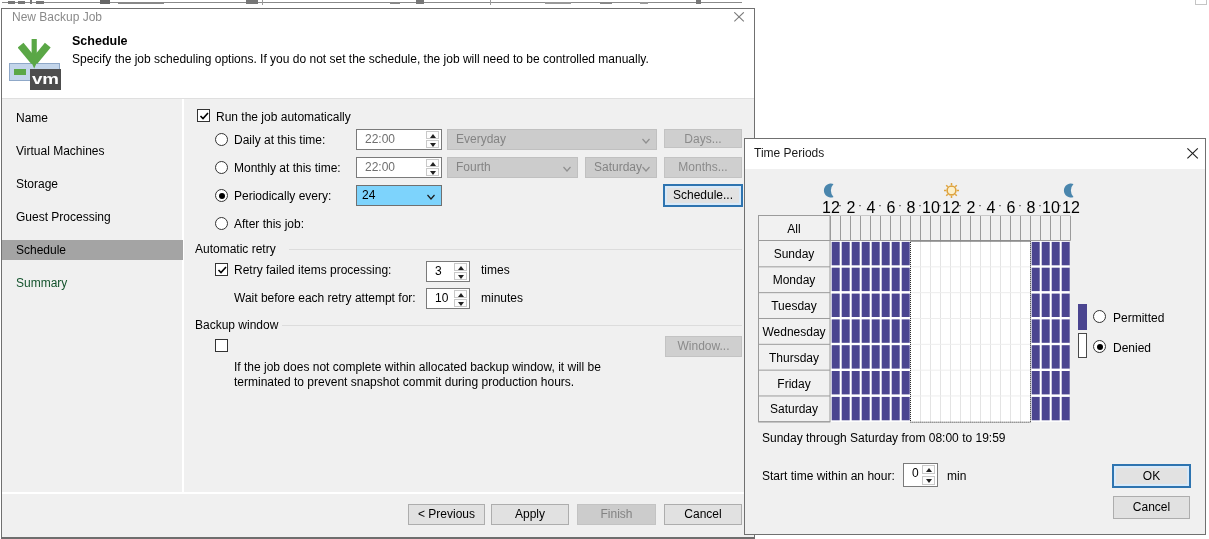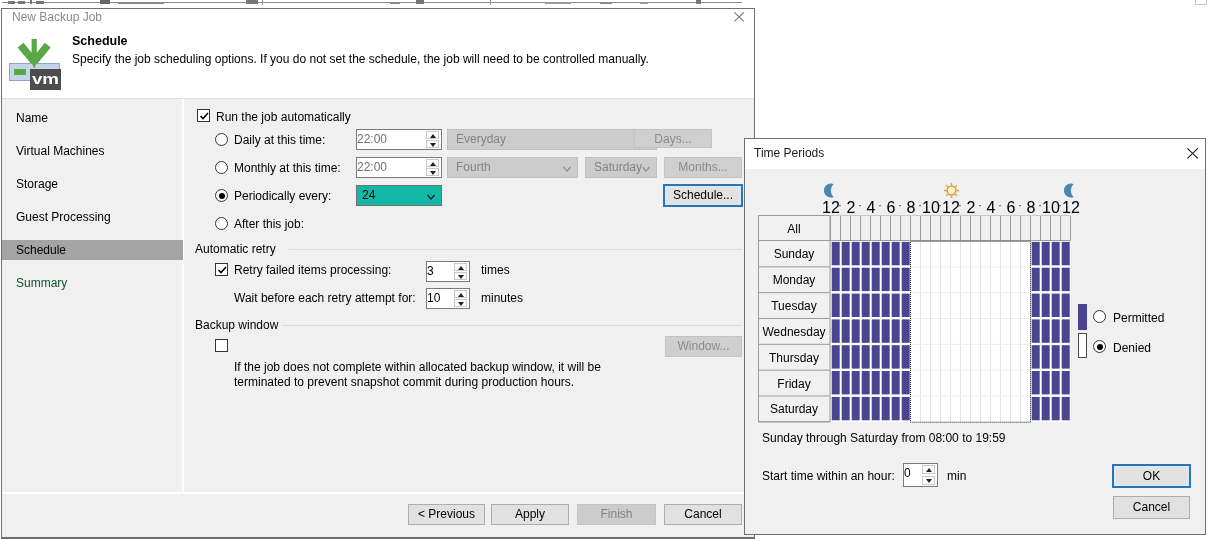--- a/index.html
+++ b/index.html
@@ -2,27 +2,27 @@
 <html><head><meta charset="utf-8">
 <style>
   * { margin:0; padding:0; box-sizing:border-box; }
   html,body { width:1209px; height:539px; background:#fff; overflow:hidden;
     font-family:"Liberation Sans", sans-serif; font-size:12px; color:#000; }
   .abs { position:absolute; }
   .dlg { position:absolute; background:#f0f0f0; border:1px solid #707070; }
   .btn { position:absolute; background:#e1e1e1; border:1px solid #adadad;
     text-align:center; line-height:19px; font-size:12px; }
   .btn.dis { background:#cfcfcf; border-color:#c3c3c3; color:#8b8b8b; }
-  .combo { position:absolute; background:#14b8a6; border:1px solid #707070; line-height:19px;
+  .combo { position:absolute; background:#7dd3fc; border:1px solid #707070; line-height:19px;
     padding-left:5px; overflow:hidden; white-space:nowrap; }
   .combo.dis { background:#cccccc; border-color:#c0c0c0; color:#848484;padding-left:8px; }
   .chev { position:absolute; right:6px; top:7px; width:8px; height:8px; }
   .chev svg { display:block; }
   .spin { position:absolute; background:#fff; border:1px solid #7a7a7a; }
-  .spin .val { position:absolute; left:0; top:2px; line-height:15px;text-align:center; }
+  .spin .val { position:absolute; left:8px; top:2px; line-height:15px;text-align:center; }
   .spin .btns { position:absolute; right:1px; top:1px; bottom:1px; width:15px; background:#fff; }
   .sbtn { position:absolute; left:1px; right:1px; height:8px; border:1px solid #c9c9c9; background:#fdfdfd; }
   .sbtn.up { top:0; }
   .sbtn.dn { bottom:0; }
   .tri-up { position:absolute; left:3px; top:2px; width:0; height:0;
       border-left:3.5px solid transparent; border-right:3.5px solid transparent; border-bottom:4px solid #212121; }
   .tri-dn { position:absolute; left:3px; top:2px; width:0; height:0;
       border-left:3.5px solid transparent; border-right:3.5px solid transparent; border-top:4px solid #212121; }
   .cb { position:absolute; width:13px; height:13px; background:#fff; border:1px solid #333; }
   .cb svg { position:absolute; left:0; top:1px; }
@@ -121,21 +121,21 @@
         </div>
       </div>
   </div>
   <div class="combo dis" style="left:445px;top:120px;width:210px;height:21px">Everyday
     <div class="chev">
         <svg width="8" height="8" viewBox="0 0 8 8">
           <polyline points="0.5,2 4,6 7.5,2" fill="none" stroke="#8f8f8f" stroke-width="1.2"></polyline>
         </svg>
       </div>
   </div>
-  <div class="btn dis" style="left:632px;top:120px;width:78px;height:19px">Days...</div>
+  <div class="btn dis" style="left:662px;top:120px;width:78px;height:19px">Days...</div>
 
   <div class="spin" style="left:354px;top:148px;width:86px;height:21px">
     <div class="val" style="color:#6f6f6f">22:00</div>
     <div class="btns">
         <div class="sbtn up">
           <div class="tri-up"></div>
         </div>
         <div class="sbtn dn">
           <div class="tri-dn"></div>
         </div>

